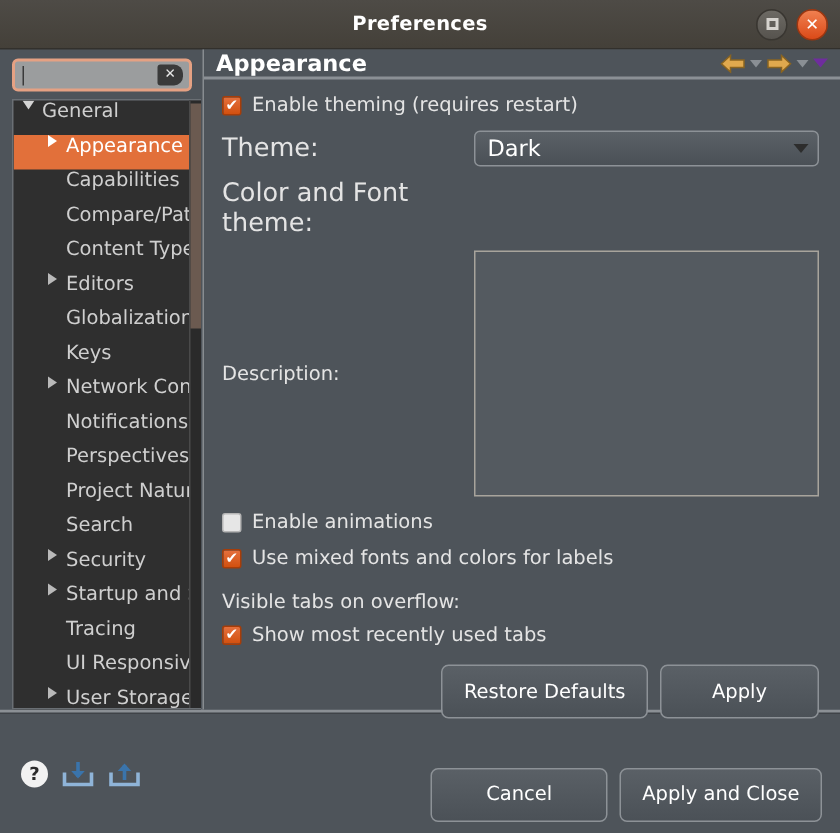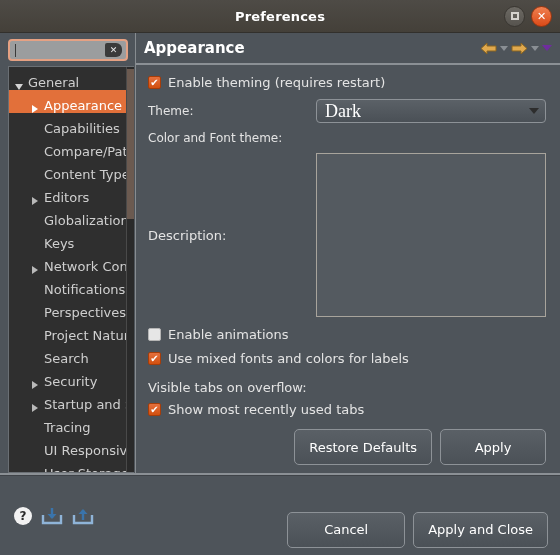--- a/index.html
+++ b/index.html
@@ -139,21 +139,21 @@
     display: flex;
   }
   .tree-scroll {
     flex: 1;
     overflow: hidden;
     position: relative;
   }
   .tree-row {
     height: 23px;
     display: flex;
-    align-items: flex-end;
+    align-items: flex-start;
     white-space: nowrap;
     font-size: 13px;
     color: #cfcfcf;
     padding-right: 4px;
     cursor: pointer;
   }
   .tree-row.selected {
     background: #e2703a;
     color: #ffffff;
   }
@@ -284,43 +284,42 @@
   .chk-label { font-size: 13px; color: #e4e4e4; }
 
   .field-row {
     display: flex;
     align-items: center;
     margin-bottom: 8px;
   }
   .field-label {
     width: 168px;
     flex: 0 0 168px;
-    font-size: 12px;
+    font-size: 17px;
     color: #e4e4e4;
   }
   .combo {
     flex: 1;
     height: 24px;
     background: linear-gradient(to bottom, #5b6167, #4a5056);
     border: 1px solid #8d9297;
     border-radius: 4px;
     display: flex;
     align-items: center;
     padding: 0 6px 0 8px;
     box-sizing: border-box;
     cursor: pointer;
     max-width: 244px;
   }
   .combo-text {
     flex: 1;
-    font-size: 18px;
+    font-size: 15px;
     color: #ffffff;
     white-space: nowrap;
     overflow: hidden;
-    font-family: Liberation Serif, serif;
   }
   .combo-arrow i {
     display: block;
     width: 0; height: 0;
     border-top: 6px solid #2d2d2d;
     border-left: 5px solid transparent;
     border-right: 5px solid transparent;
   }
 
   .desc-row {

